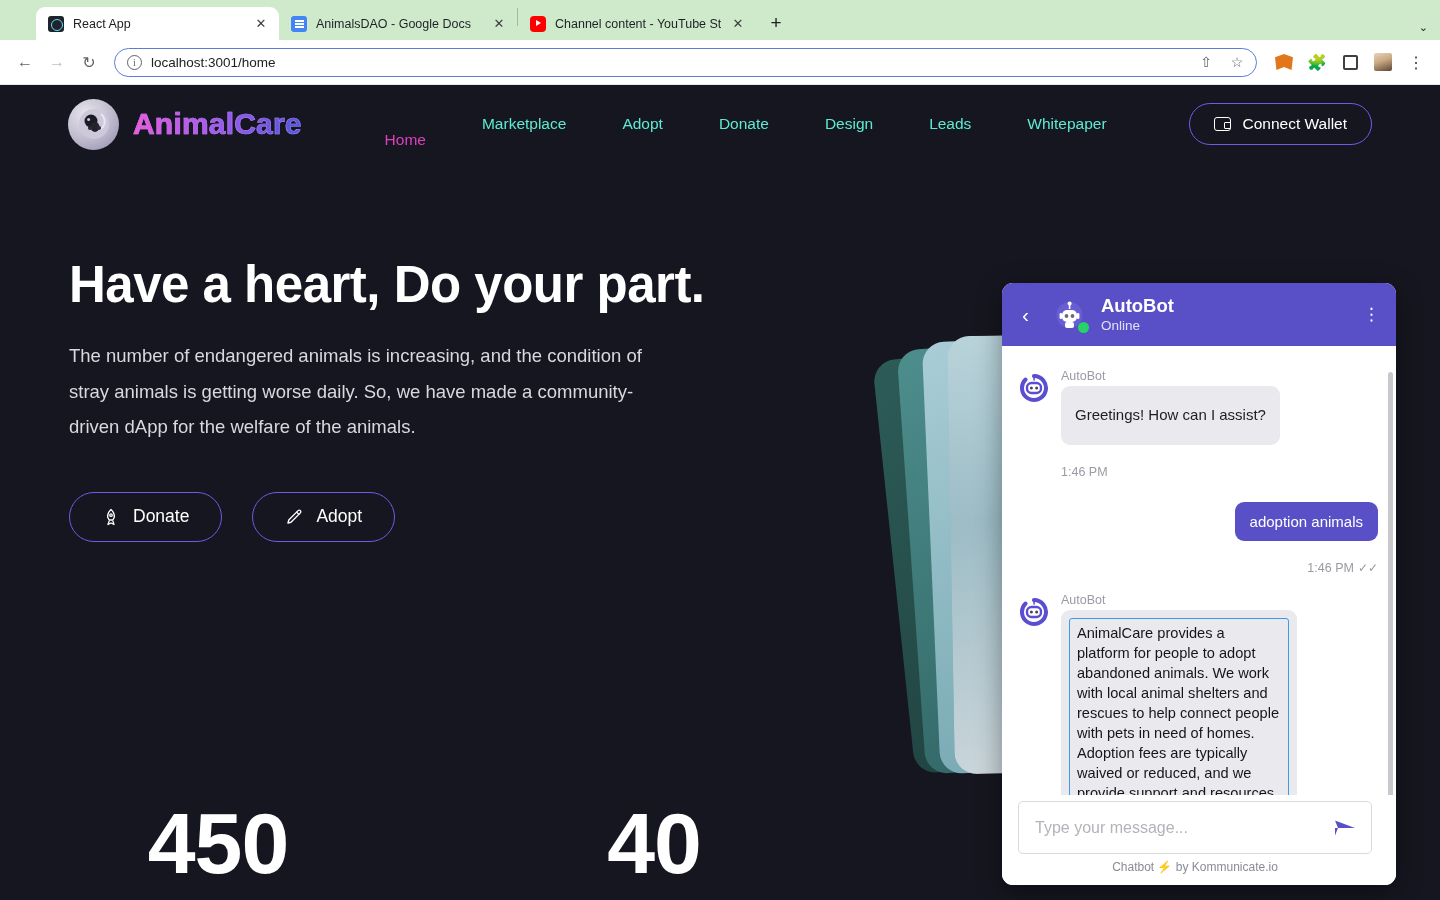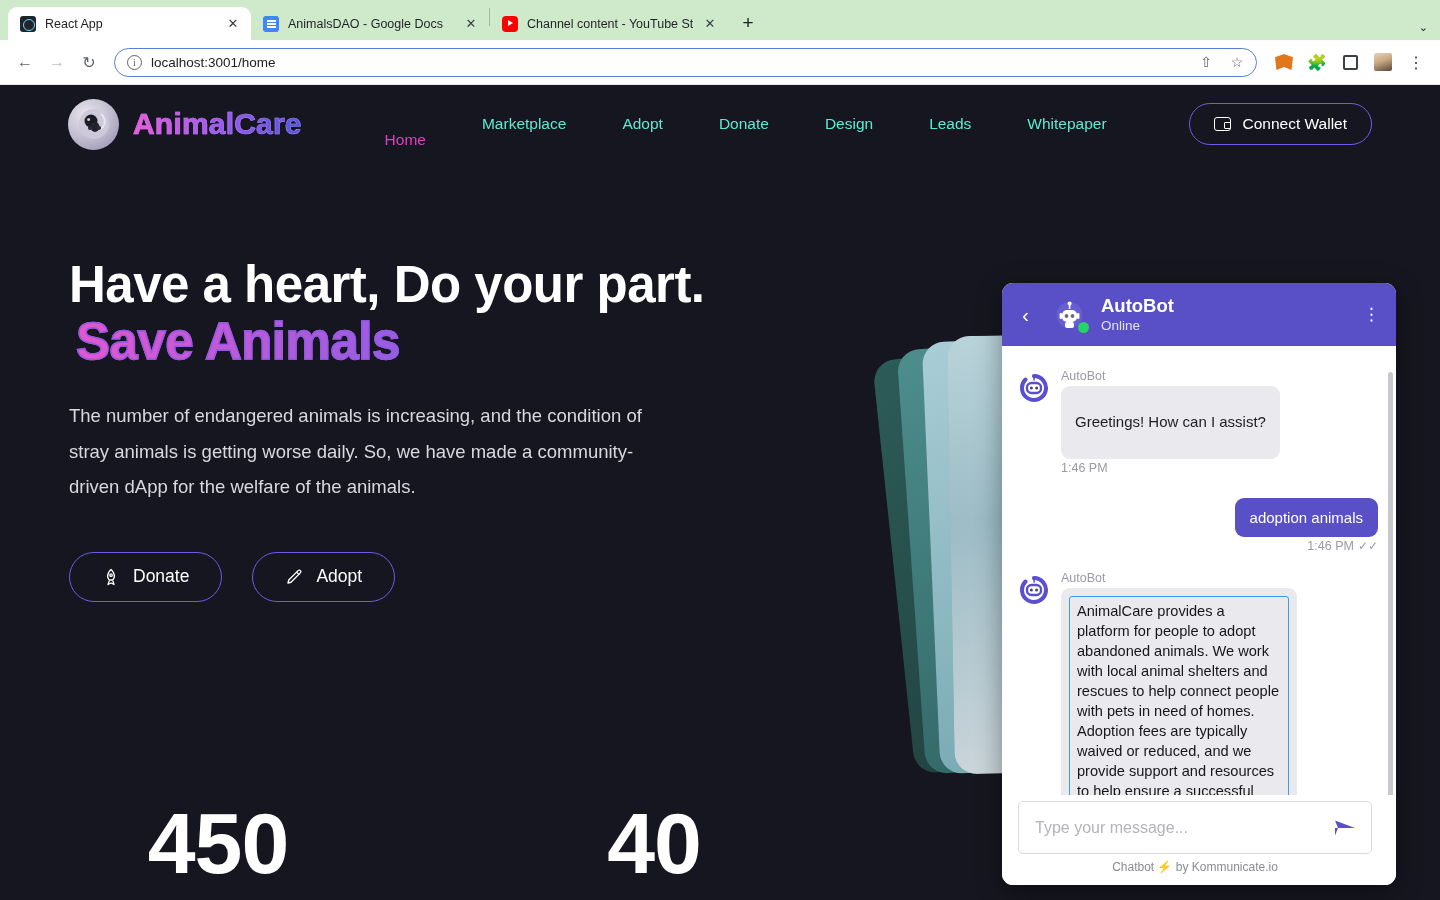--- a/index.html
+++ b/index.html
@@ -26,21 +26,21 @@
     display: flex;
     align-items: center;
     gap: 9px;
     padding: 0 10px 0 12px;
     border-radius: 9px 9px 0 0;
     font-size: 12px;
     color: #202124;
     position: relative;
     min-width: 0;
   }
-  .tab.active { background: #ffffff; width: 243px; }
+  .tab.active { background: #ffffff; width: 243px; margin-left: 28px; }
   .tab.inactive { width: 238px; color: #1f2125; }
   .tab-fav {
     width: 16px; height: 16px; flex: 0 0 16px;
     border-radius: 3px;
     display: flex; align-items: center; justify-content: center;
     font-size: 9px; color: #fff;
     overflow: hidden;
   }
   .fav-react { background: #20232a; position: relative; }
   .fav-react::after {
@@ -351,35 +351,35 @@
     width: 32px; height: 32px; flex: 0 0 32px; margin-top: 3px;
     display: flex; align-items: center; justify-content: center;
   }
   .msg-col { flex: 1 1 auto; min-width: 0; }
   .msg-sender { font-size: 12.5px; color: #9a9aa4; margin-bottom: 3px; }
   .bub-bot {
     display: inline-block;
     background: #e9e9ee;
     color: #1d1d22;
     border-radius: 9px;
-    padding: 26px 14px;
+    padding: 19px 14px;
     font-size: 15px;
     line-height: 1.38;
     max-width: 252px;
   }
   .bub-bot.long { padding: 8px 8px; max-width: 236px; }
   .bub-inner {
     border: 1.6px solid #3d9ae8;
     border-radius: 3px;
     padding: 5px 7px;
     font-size: 14.6px;
     line-height: 1.37;
     color: #16161a;
   }
-  .ts { font-size: 12.5px; color: #9a9aa4; margin-top: 2px; }
+  .ts { font-size: 12.5px; color: #9a9aa4; margin-top: 20px; }
   .ts.right { text-align: right; }
   .row-user { display: flex; justify-content: flex-end; margin-top: 23px; }
   .bub-user {
     background: #5950c8;
     color: #ffffff;
     border-radius: 9px;
     padding: 11px 15px;
     font-size: 15px;
     max-width: 250px;
   }
@@ -498,21 +498,20 @@
 
       <div class="wallet-btn">
         <span class="wallet-ico"></span>
         <span>Connect Wallet</span>
       </div>
     </div>
 
     <div class="hero">
       <div class="hero-copy">
         <h1 class="hero-h1">Have a heart, Do your part.</h1>
-        <h2 class="hero-h2">Save Animals</h2>
         <p class="hero-p">The number of endangered animals is increasing, and the condition of stray animals is getting worse daily. So, we have made a community-driven dApp for the welfare of the animals.</p>
 
         <div class="hero-btns">
           <div class="pill">
             <svg class="ico-rocket" viewBox="0 0 24 24" fill="none" stroke="#fff" stroke-width="1.8" stroke-linecap="round" stroke-linejoin="round">
               <path d="M12 2c3 2.5 4.5 6 4.5 10l-2 4h-5l-2-4C7.5 8 9 4.5 12 2z"></path>
               <circle cx="12" cy="9.5" r="1.6"></circle>
               <path d="M9.5 17.5 8 22l4-2 4 2-1.5-4.5"></path>
             </svg>
             <span>Donate</span>

